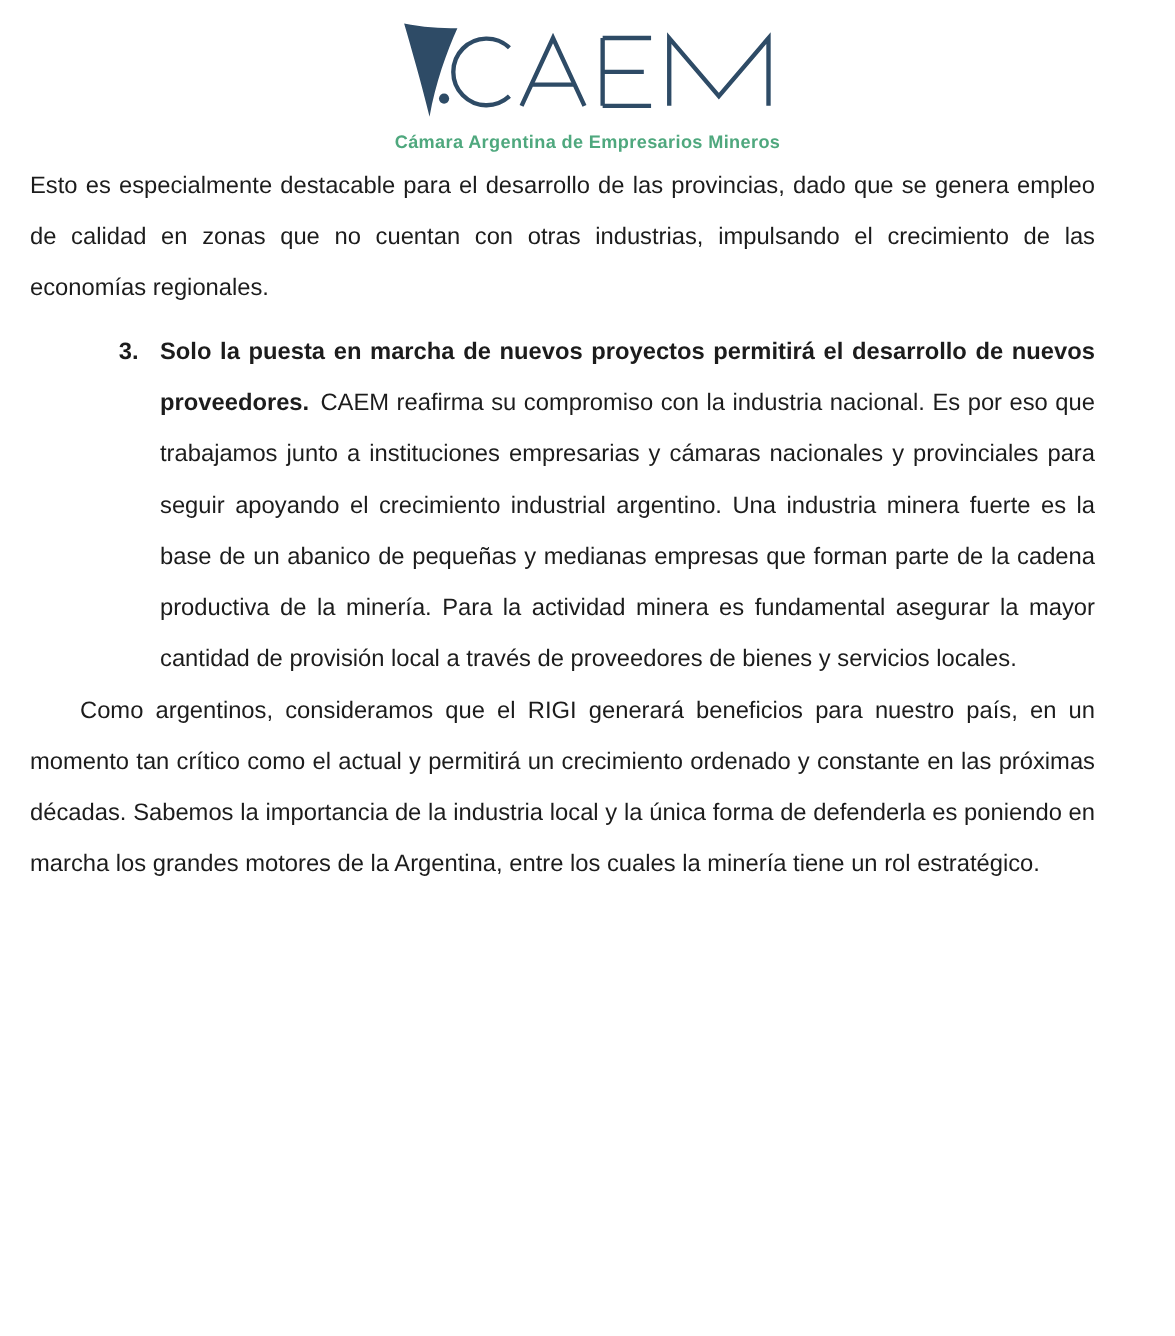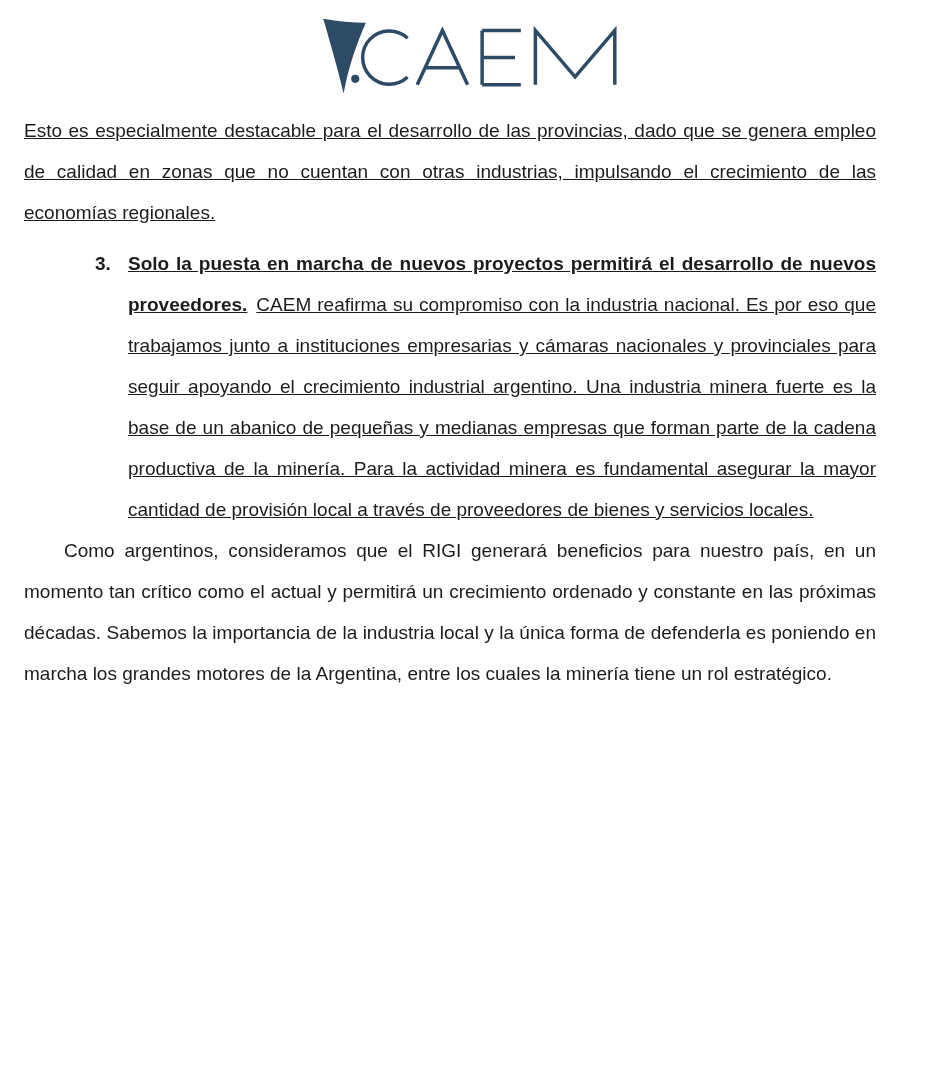--- a/index.html
+++ b/index.html
@@ -26,21 +26,21 @@
   }
 
   
   .content {
     margin: 5px 64px 0 24px;            
     font-size: 19px; line-height: 41px;
     text-align: justify;
     text-justify: inter-word;
   }
   .content p { margin: 0; }
-  .indent { margin-left: 104px; text-decoration: underline; }        
+  .indent { margin-left: 104px; }        
   .item { position: relative; margin-top: 10px; }
   .item-number {
     position: absolute; left: -33px; top: 0;
     width: 33px; font-weight: 700; text-align: left;
   }
   .lead-bold { font-weight: 700; margin-right: 9px; }
   .sub-para { margin-top: 6px; text-indent: 4px; }
   .closing { margin-top: 73px; text-indent: 40px; }
 </style>
 </head>
@@ -58,20 +58,21 @@
 
       <g fill="none" stroke="#2e4b66" stroke-width="3.6" stroke-linecap="butt" stroke-linejoin="miter">
         <path d="M87,26 A27.5,27.5 0 1 0 87,66"></path>
         <path d="M97,74 L123,18 L149,74"></path>
         <path d="M106,56.5 L140,56.5"></path>
         <path d="M164,18 L164,74 M164,18 L204,18 M164,46 L198,46 M164,74 L204,74"></path>
         <path d="M219,74 L219,18 L260,66 L301,18 L301,74"></path>
       </g>
     </svg>
     <span class="sr-only">CAEM</span>
+    <div class="tagline">Cámara Argentina de Empresarios Mineros</div>
   </div>
 
   <div class="content">
 
     <p class="indent">Esto es especialmente destacable para el desarrollo de las provincias, dado que se genera empleo de calidad en zonas que no cuentan con otras industrias, impulsando el crecimiento de las economías regionales.</p>
 
     <div class="item indent">
       <span class="item-number">3.</span>
       <p><span class="lead-bold">Solo la puesta en marcha de nuevos proyectos permitirá el desarrollo de nuevos proveedores.</span><span>CAEM reafirma su compromiso con la industria nacional. Es por eso que trabajamos junto a instituciones empresarias y cámaras nacionales y provinciales para seguir apoyando el crecimiento industrial argentino. Una industria minera fuerte es la base de un abanico de pequeñas y medianas empresas que forman parte de la cadena productiva de la minería. Para la actividad minera es fundamental asegurar la mayor cantidad de provisión local a través de proveedores de bienes y servicios locales.</span></p>
     </div>

